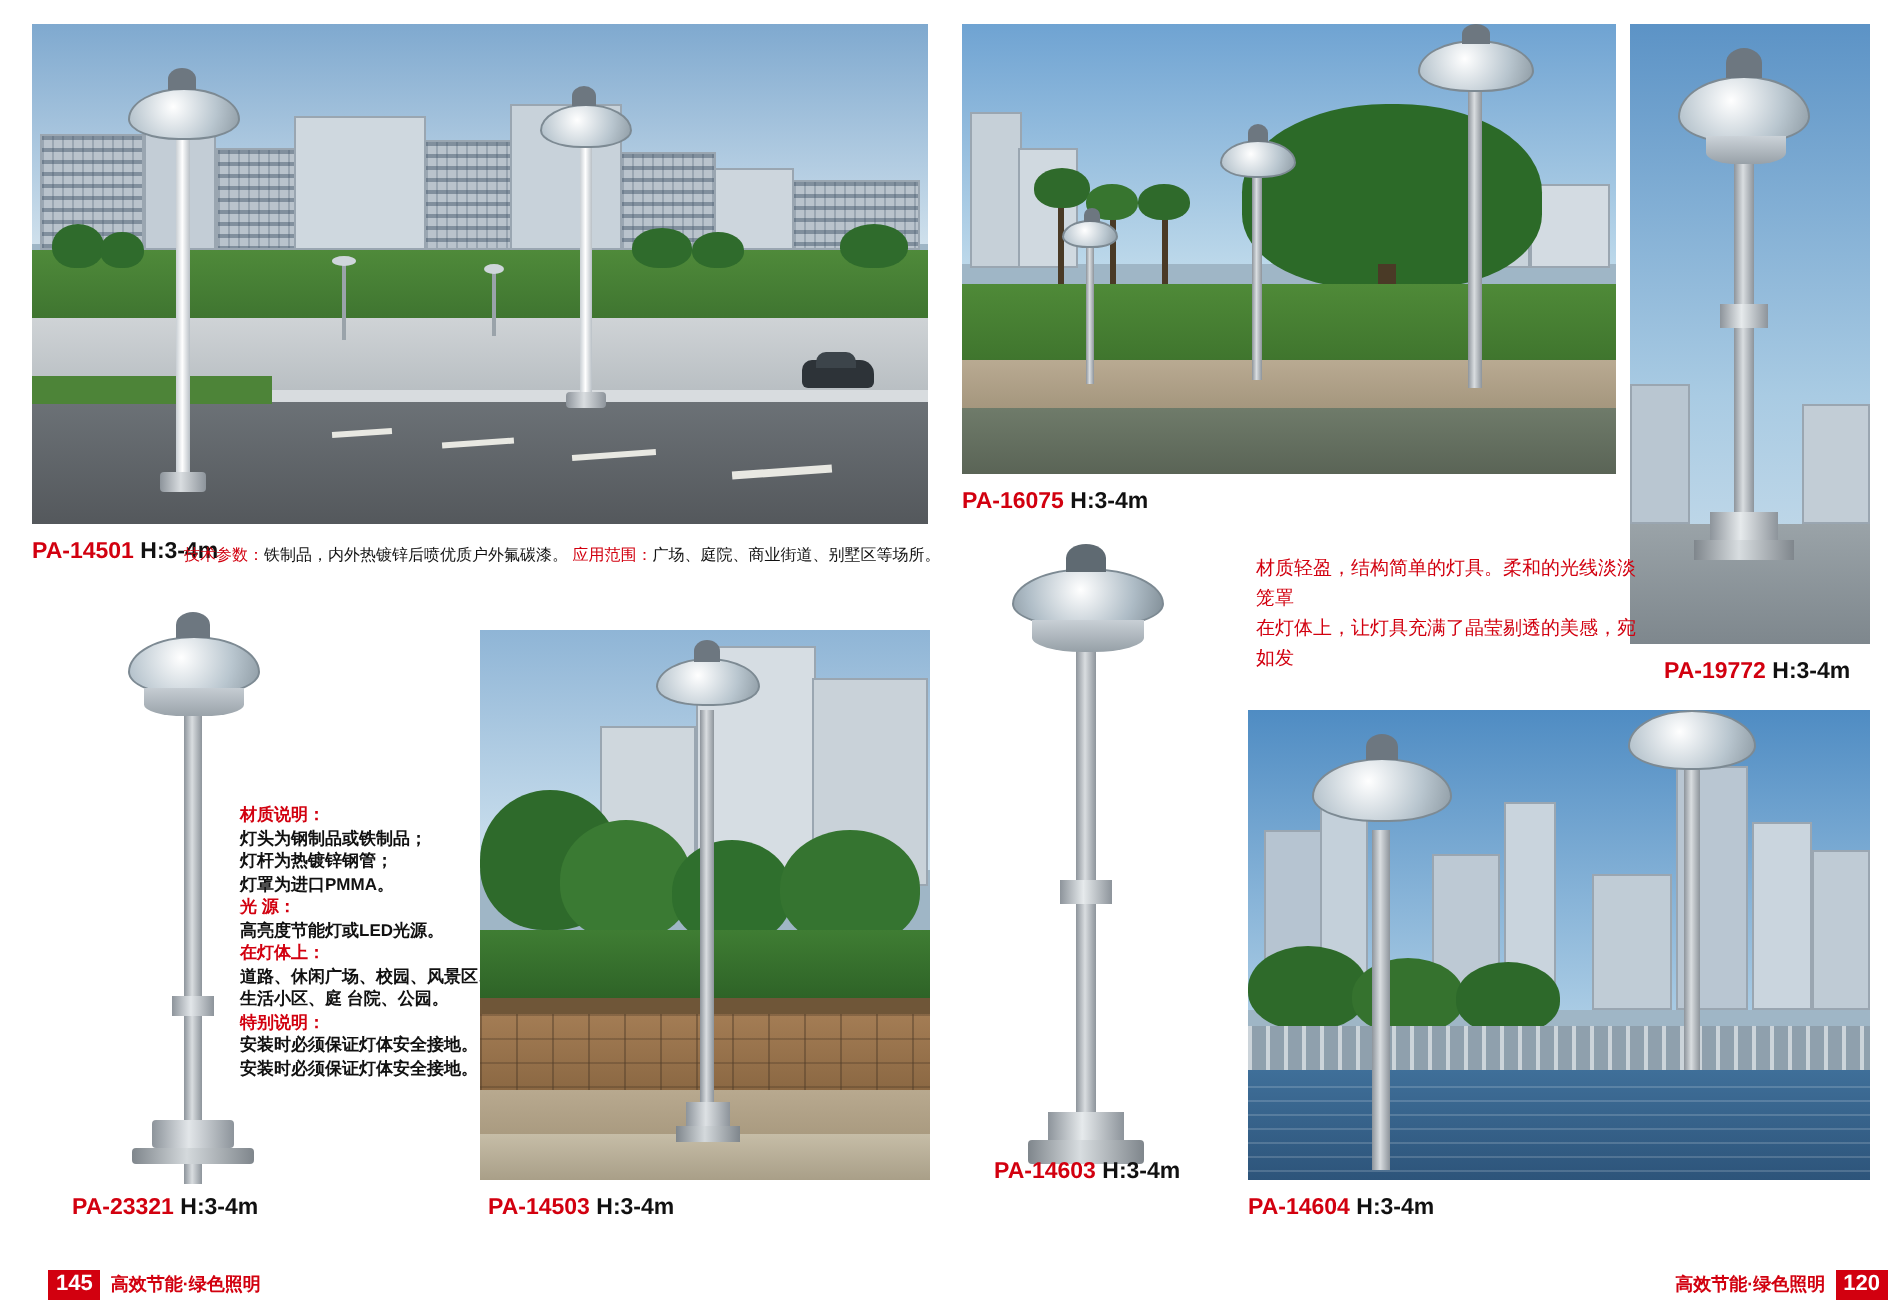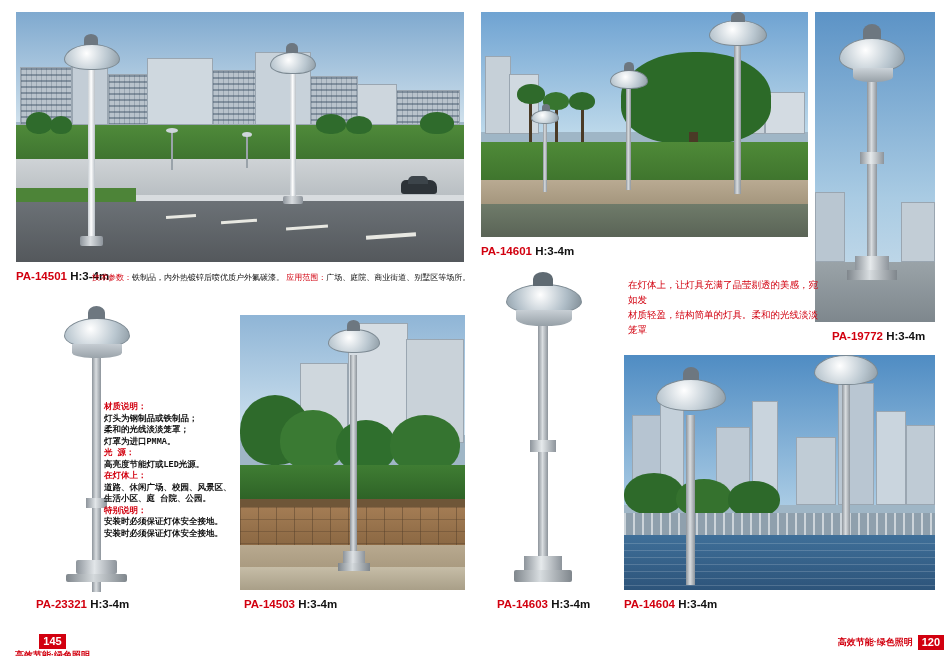--- a/index.html
+++ b/index.html
@@ -65,21 +65,21 @@
 
   
   .footer-left, .footer-right {
     position: absolute;
     bottom: 6px;
     height: 16px;
     display: flex;
     align-items: center;
     font-size: 9px;
   }
-  .footer-left { left: 10px; flex-direction: column; }
+  .footer-left { left: 24px; }
   .footer-right { right: 6px; }
   .pagenum {
     background: #d2000f;
     color: #fff;
     font-weight: bold;
     font-size: 11px;
     padding: 1px 4px;
     line-height: 13px;
   }
   .footer-text {
@@ -231,24 +231,24 @@
     <div style="position:absolute; left:70px; top:206px; width:21px; height:10px; background:linear-gradient(to right,#8d949b,#e2e6e9 45%,#8d949b);"></div>
 
     <div style="position:absolute; left:60px; top:268px; width:41px; height:14px; background:linear-gradient(to right,#8d949b,#e2e6e9 45%,#8d949b); border-radius:2px;"></div>
     <div style="position:absolute; left:50px; top:282px; width:61px; height:8px; background:linear-gradient(to right,#7f868c,#d4d9dc 45%,#7f868c); border-radius:2px;"></div>
   </div>
   <div class="caption" style="left:36px; top:598px;">
     <span>PA-23321</span>
     <span class="h">H:3-4m</span>
   </div>
 
-  <div class="leftspec" style="left:104px; top:402px; width:130px;font-family:Liberation Mono, monospace;">
+  <div class="leftspec" style="left:120px; top:402px; width:130px;">
     <div class="k">材质说明：</div>
     <div>灯头为钢制品或铁制品；</div>
-    <div>柔和的光线淡淡笼罩；</div>
+    <div>灯杆为热镀锌钢管；</div>
     <div>灯罩为进口PMMA。</div>
     <div class="k">光 源：</div>
     <div>高亮度节能灯或LED光源。</div>
     <div class="k">在灯体上：</div>
     <div>道路、休闲广场、校园、风景区、</div>
     <div>生活小区、庭 台院、公园。</div>
     <div class="k">特别说明：</div>
     <div>安装时必须保证灯体安全接地。</div>
     <div>安装时必须保证灯体安全接地。</div>
   </div>
@@ -316,21 +316,21 @@
     <div class="lamp-head" style="left:50px; top:98px; width:28px; height:14px;"></div>
     <div class="lamp-cap" style="left:61px; top:92px; width:8px; height:7px; border-radius:50% 50% 0 0;"></div>
     <div class="lamp-pole" style="left:145px; top:76px; width:5px; height:102px;"></div>
     <div class="lamp-head" style="left:129px; top:58px; width:38px; height:19px;"></div>
     <div class="lamp-cap" style="left:143px; top:50px; width:10px; height:9px; border-radius:50% 50% 0 0;"></div>
     <div class="lamp-pole" style="left:253px; top:30px; width:7px; height:152px;"></div>
     <div class="lamp-head" style="left:228px; top:8px; width:58px; height:26px;"></div>
     <div class="lamp-cap" style="left:250px; top:0px; width:14px; height:10px; border-radius:50% 50% 0 0;"></div>
   </div>
   <div class="caption" style="left:481px; top:245px;">
-    <span>PA-14601</span>
+    <span>PA-16075</span>
     <span class="h">H:3-4m</span>
   </div>
 
   <div class="photo" style="left:815px; top:12px; width:120px; height:310px;">
     <div class="sky" style="height:310px; background:linear-gradient(#5c93c6,#a9cbe3 60%,#cfe0ec);"></div>
 
     <div class="bldg win" style="left:0; top:180px; width:30px; height:70px; background:#b9c6d1;"></div>
     <div class="bldg win" style="left:86px; top:190px; width:34px; height:60px; background:#c2cdd6;"></div>
     <div style="position:absolute; left:0; top:250px; width:120px; height:60px; background:linear-gradient(#9aa3a8,#7e878d);"></div>
 
@@ -341,35 +341,35 @@
     <div style="position:absolute; left:45px; top:140px; width:24px; height:12px; background:linear-gradient(to right,#8d949b,#e6eaec 45%,#8d949b);"></div>
     <div style="position:absolute; left:40px; top:244px; width:34px; height:16px; background:linear-gradient(to right,#8d949b,#e6eaec 45%,#8d949b);"></div>
     <div style="position:absolute; left:32px; top:258px; width:50px; height:10px; background:linear-gradient(to right,#7f868c,#d8dde0 45%,#7f868c);"></div>
   </div>
   <div class="caption" style="left:832px; top:330px;">
     <span>PA-19772</span>
     <span class="h">H:3-4m</span>
   </div>
 
   <div class="redtext" style="left:628px; top:277px; width:190px;">
+    <div>材质轻盈，结构简单的灯具。柔和的光线淡淡笼罩</div>
     <div>在灯体上，让灯具充满了晶莹剔透的美感，宛如发</div>
-    <div>材质轻盈，结构简单的灯具。柔和的光线淡淡笼罩</div>
   </div>
 
   <div class="photo" style="left:480px; top:270px; width:130px; height:322px; background:#ffffff;">
     <div class="lamp-pole" style="left:58px; top:48px; width:10px; height:250px;"></div>
     <div class="lamp-head" style="left:26px; top:14px; width:76px; height:30px;
          background:radial-gradient(circle at 45% 35%, #ffffff, #aebcc6 60%, #7e8b94);"></div>
     <div class="lamp-cap" style="left:53px; top:2px; width:20px; height:14px; border-radius:50% 50% 0 0; background:#5f6a72;"></div>
     <div style="position:absolute; left:36px; top:40px; width:56px; height:16px; background:linear-gradient(#c8cfd5,#96a0a7); border-radius:0 0 45% 45%;"></div>
     <div style="position:absolute; left:50px; top:170px; width:26px; height:12px; background:linear-gradient(to right,#8d949b,#e6eaec 45%,#8d949b);"></div>
     <div style="position:absolute; left:44px; top:286px; width:38px; height:16px; background:linear-gradient(to right,#8d949b,#e6eaec 45%,#8d949b);"></div>
     <div style="position:absolute; left:34px; top:300px; width:58px; height:12px; background:linear-gradient(to right,#7f868c,#d8dde0 45%,#7f868c); border-radius:2px;"></div>
   </div>
-  <div class="caption" style="left:497px; top:598px;">
+  <div class="caption" style="left:497px; top:580px;">
     <span>PA-14603</span>
     <span class="h">H:3-4m</span>
   </div>
 
   <div class="photo" style="left:624px; top:355px; width:311px; height:235px;">
     <div class="sky" style="height:150px; background:linear-gradient(#4f8cc3,#a9cbe4);"></div>
 
     <div class="bldg win" style="left:8px; top:60px; width:30px; height:90px; background:#b6c4d1;"></div>
     <div class="bldg win" style="left:36px; top:38px; width:24px; height:112px; background:#c4d0da;"></div>
     <div class="bldg win" style="left:92px; top:72px; width:34px; height:78px; background:#bdc9d4;"></div>

